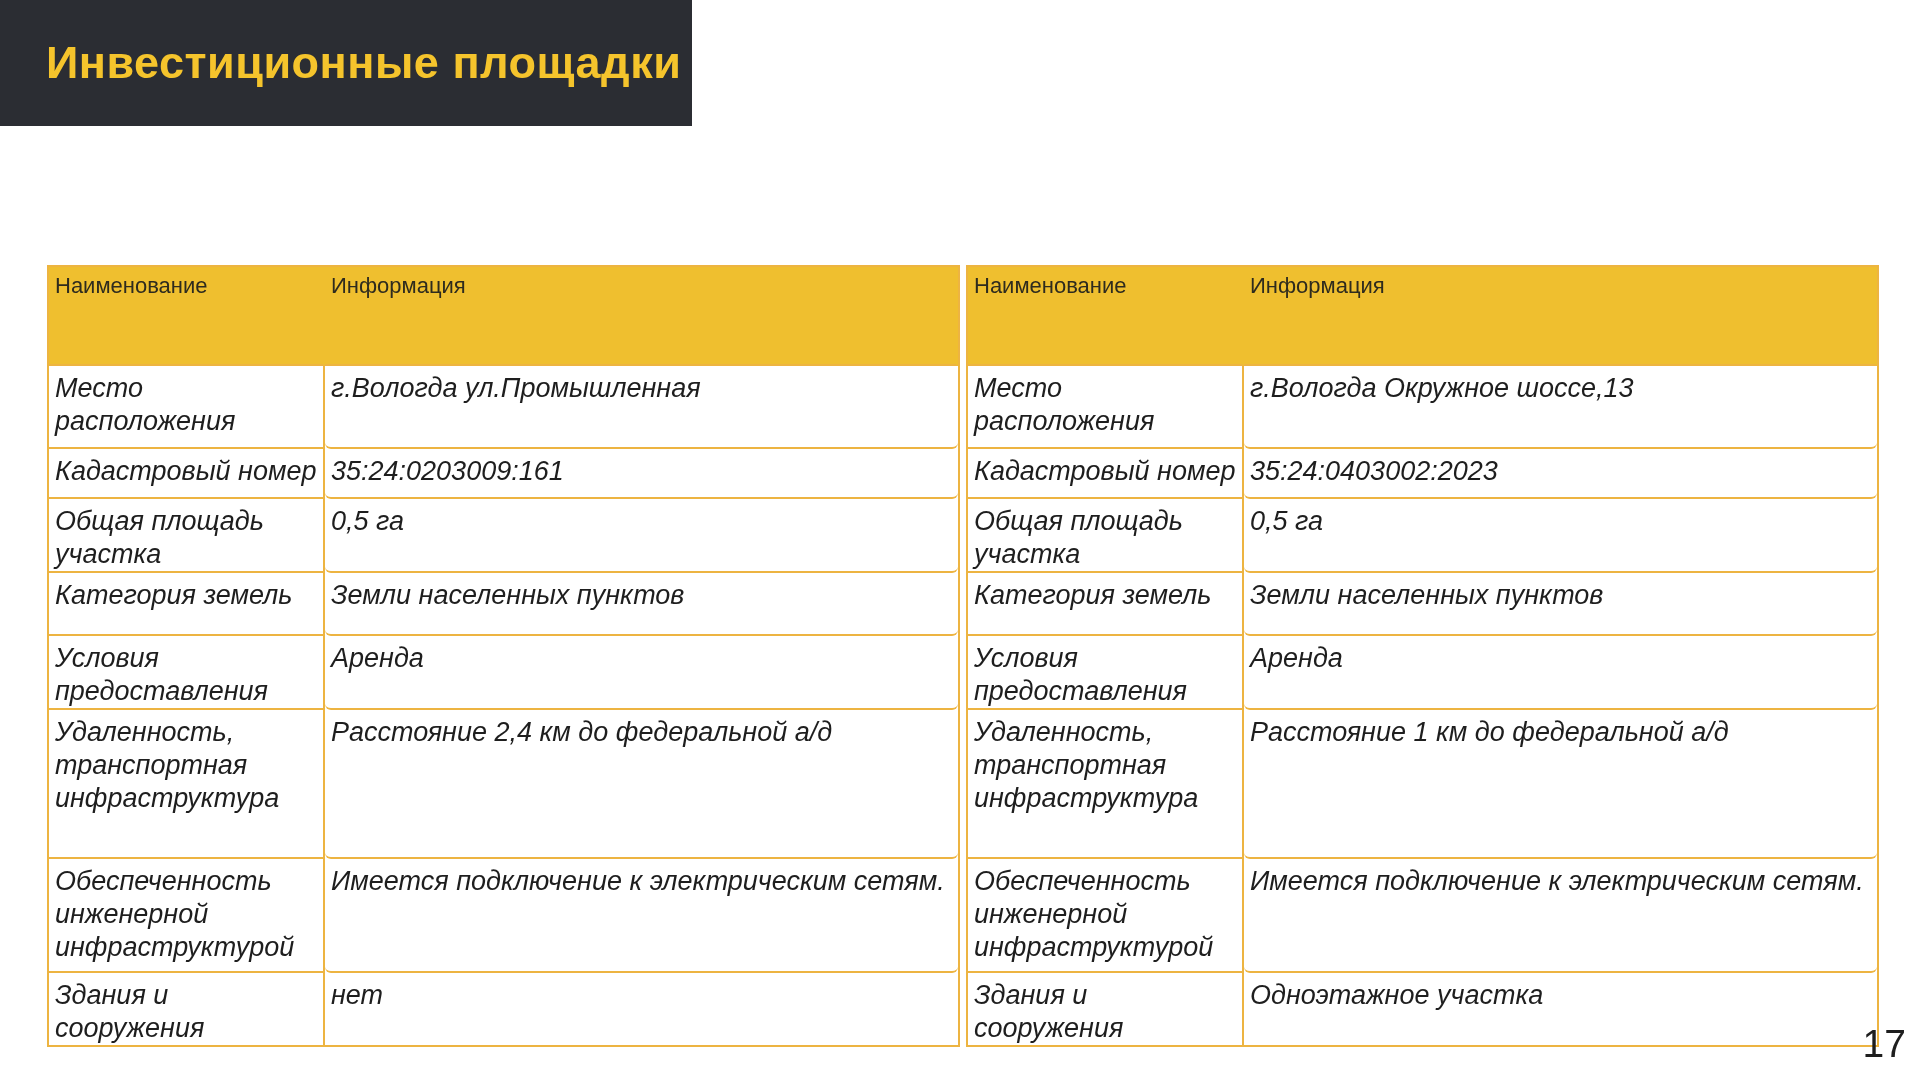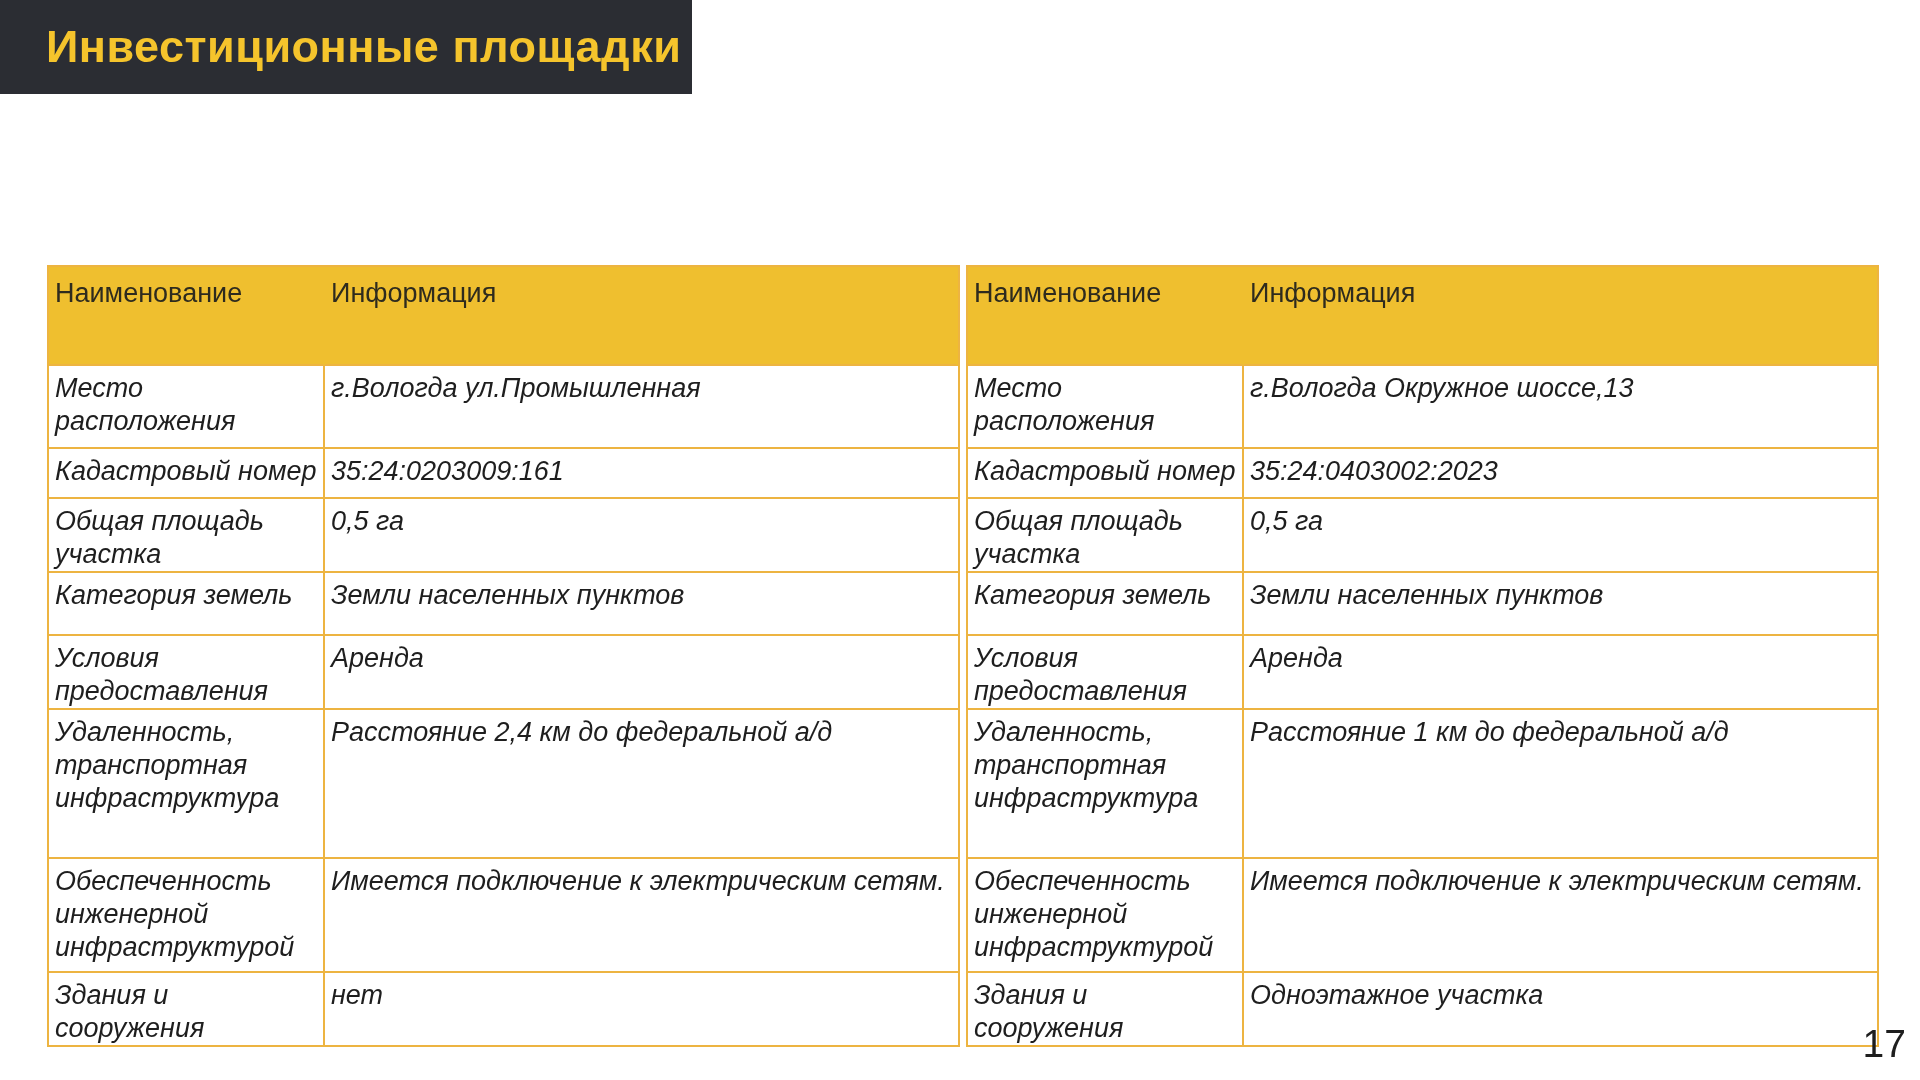--- a/index.html
+++ b/index.html
@@ -16,21 +16,21 @@
     width: 1920px; height: 1080px;
     background: var(--page-bg);
     font-family: "Liberation Sans", sans-serif;
     overflow: hidden;
   }
   .slide { position: relative; width: 1920px; height: 1080px; }
 
   
   .title-block {
     position: absolute; left: 0; top: 0;
-    width: 692px; height: 94px;
+    width: 692px; height: 126px;
     background: var(--dark-bg);
     display: flex; align-items: center;
     padding-left: 46px;
   }
   .title-block h1 {
     margin: 0;
     font-size: 45px; font-weight: bold;
     letter-spacing: 0.5px;
     color: var(--title-yellow);
     white-space: nowrap;
@@ -57,29 +57,29 @@
     font-size: 27px;
     line-height: 33px;
     overflow: hidden;
   }
   .invest-table td {
     border-right: 2px solid var(--border-yellow);
     border-bottom: 2px solid var(--border-yellow);
     padding: 6px 4px 0 6px;
     font-style: italic;
   }
-  .invest-table td:last-child { border-right: none; }
+  .invest-table td:last-child { border-right: none; border-radius: 6px; }
   .invest-table tr:last-child td { border-bottom: none; margin-top: 48px; }
 
   .invest-table th {
     background: var(--header-yellow);
     border-right: 2px solid var(--header-yellow);
     border-bottom: 2px solid var(--border-yellow);
-    padding: 10px 4px 0 6px;
-    font-size: 27px;
+    padding: 2px 4px 0 6px;
+    font-size: 22px;
     color: #2E2B1E;
   }
 
   
   tr.r-head   { height: 99px; }
   tr.r-place  { height: 83px; }
   tr.r-cad    { height: 50px; }
   tr.r-area   { height: 66px; margin-top: 45px; }
   tr.r-cat    { height: 63px; }
   tr.r-terms  { height: 67px; }

